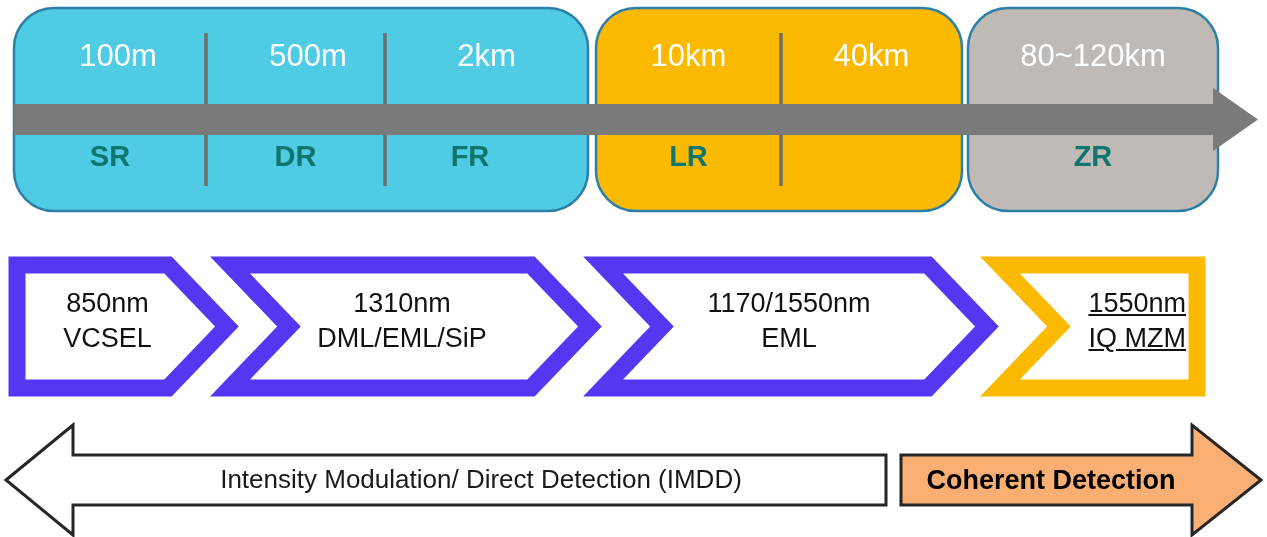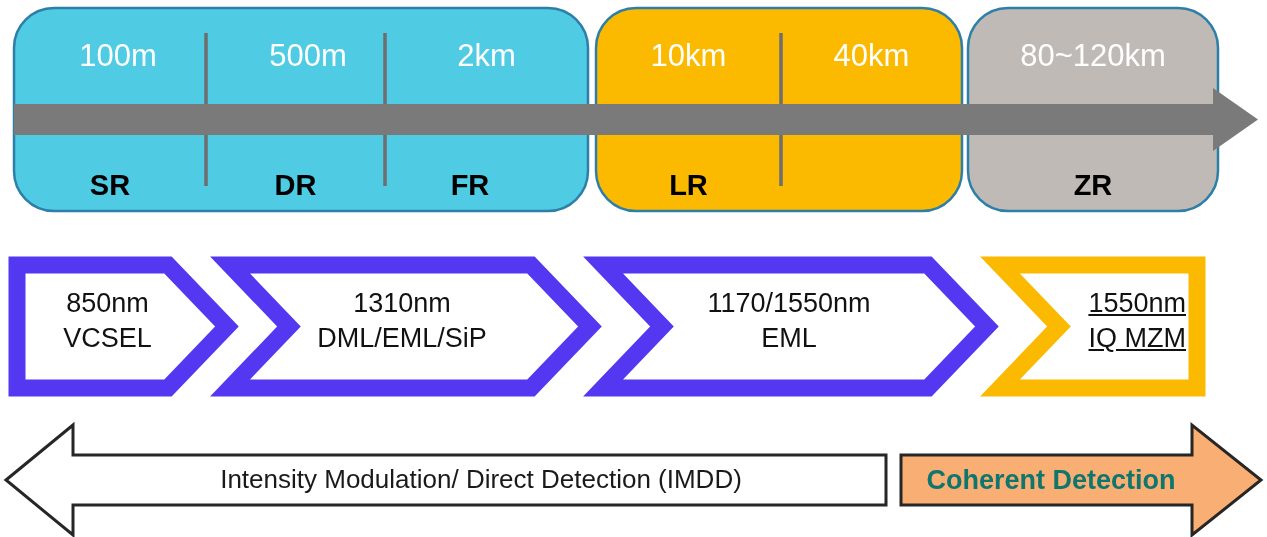--- a/index.html
+++ b/index.html
@@ -30,40 +30,39 @@
     line-height: 1.05;
   }
   
   .dist-label {
     color: #ffffff;
     font-size: 31px;
     font-weight: 400;
   }
   
   .class-label {
-    color: #000000;
+    color: #0f766e;
     font-size: 29px;
     font-weight: bold;
-    margin-top: 29px;
   }
   
   .hex-label {
     color: #111111;
     font-size: 27px;
     font-weight: 400;
     line-height: 1.28;
   }
   
   .imdd-label {
     color: #1a1a1a;
     font-size: 26px;
     font-weight: 400;
   }
   .coherent-label {
-    color: #0f766e;
+    color: #000000;
     font-size: 27px;
     font-weight: bold;
   }
 </style>
 </head>
 <body>
 
 <div id="diagram">
 
   <svg class="layer" viewBox="0 0 1267 537" xmlns="http://www.w3.org/2000/svg">

